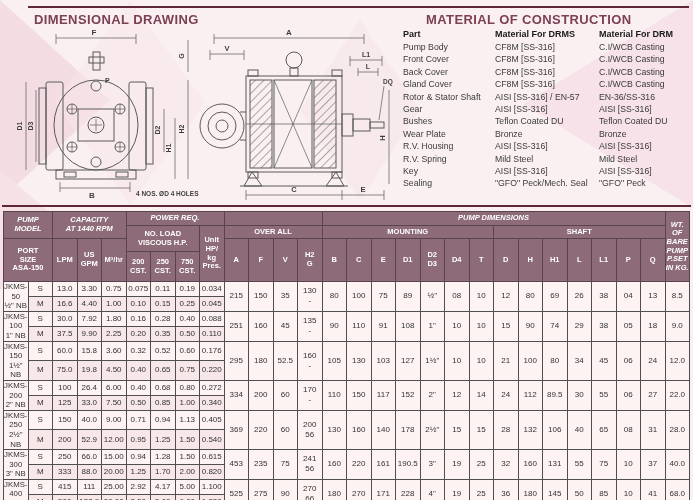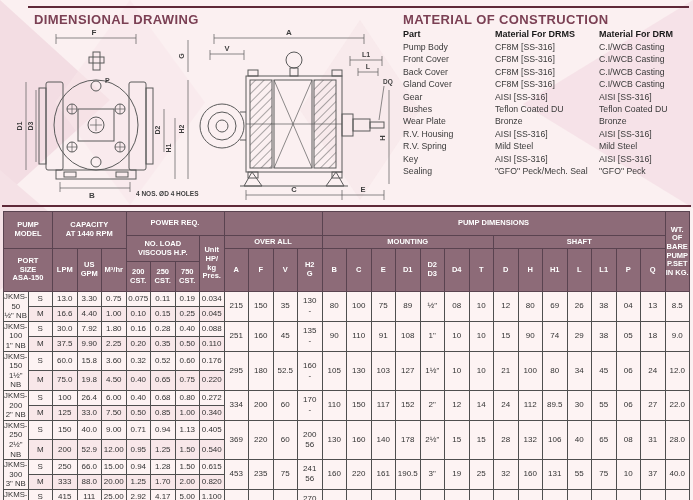--- a/index.html
+++ b/index.html
@@ -26,21 +26,21 @@
   }
   
   #pump-table{
     border-collapse:collapse;table-layout:fixed;width:687px;
     border:1px solid #3c3c3c;
   }
   #pump-table th{
     background:#8d6b78;color:#ffffff;font-weight:bold;font-size:7.5px;
     border:1px solid #5a4350;padding:0;line-height:8.6px;text-align:center;
   }
-  #pump-table thead tr:nth-child(1){height:24px;}
+  #pump-table thead tr:nth-child(1){height:14px;font-style:italic;}
   #pump-table thead tr:nth-child(2){height:13px;}
   #pump-table thead tr:nth-child(3){height:13px;}
   #pump-table thead tr:nth-child(4){height:30px;}
   #pump-table td{
     border:1px solid #4f4f4f;text-align:center;padding:0;
     font-size:8px;line-height:10.2px;height:10px;color:#333333;
     overflow:hidden;
   }
   #pump-table tr.s td{background:#fdf3f3;}
   #pump-table tr.m td{background:#f8e7e9;}
@@ -64,21 +64,21 @@
 <div class="tri" style="left:0;top:0;width:110px;height:200px;background:#f3dde3;clip-path:polygon(0 0,100% 50%,0 100%);"></div>
 <div class="tri" style="left:55px;top:0;width:150px;height:205px;background:#f7e6ea;opacity:.55;clip-path:polygon(50% 0,100% 50%,50% 100%,0 50%);"></div>
 <div class="tri" style="left:0;top:170px;width:70px;height:120px;background:#f5e1e6;clip-path:polygon(0 0,100% 50%,0 100%);"></div>
 <div class="tri" style="right:0;top:0;width:170px;height:208px;background:#f4dee4;opacity:.75;clip-path:polygon(100% 0,100% 100%,0 50%);"></div>
 <div class="tri" style="left:300px;top:20px;width:120px;height:180px;background:#f6e3e8;opacity:.5;clip-path:polygon(50% 0,100% 50%,50% 100%,0 50%);"></div>
 
 <div class="rule" style="left:28px;right:4px;top:6px;"></div>
 <div class="rule" style="left:2px;right:2px;top:205px;"></div>
 
 <div class="sec-title" style="left:28px;top:12px;margin-left:6px;">DIMENSIONAL DRAWING</div>
-<div class="sec-title" style="left:403px;top:12px;">MATERIAL  OF CONSTRUCTION</div>
+<div class="sec-title" style="left:426px;top:12px;">MATERIAL  OF CONSTRUCTION</div>
 
 <svg id="drawing" class="layer" style="left:12px;top:26px;" width="382" height="178" viewBox="0 0 382 178">
   <defs>
     <pattern id="hp" width="6" height="6" patternUnits="userSpaceOnUse" patternTransform="rotate(45)">
       <line x1="0" y1="0" x2="0" y2="6" stroke="#8a8a8a" stroke-width="1"></line>
     </pattern>
   </defs>
 
   <g>
 
@@ -236,20 +236,25 @@
         </tr>
         <tr>
           <td>Back Cover</td>
           <td>CF8M [SS-316]</td>
           <td>C.I/WCB Casting</td>
         </tr>
         <tr>
           <td>Gland Cover</td>
           <td>CF8M [SS-316]</td>
           <td>C.I/WCB Casting</td>
+        </tr>
+        <tr>
+          <td>Rotor &amp; Stator Shaft</td>
+          <td>AISI [SS-316] / EN-57</td>
+          <td>EN-36/SS-316</td>
         </tr>
         <tr>
           <td>Gear</td>
           <td>AISI [SS-316]</td>
           <td>AISI [SS-316]</td>
         </tr>
         <tr>
           <td>Bushes</td>
           <td>Teflon Coated DU</td>
           <td>Teflon Coated DU</td>

